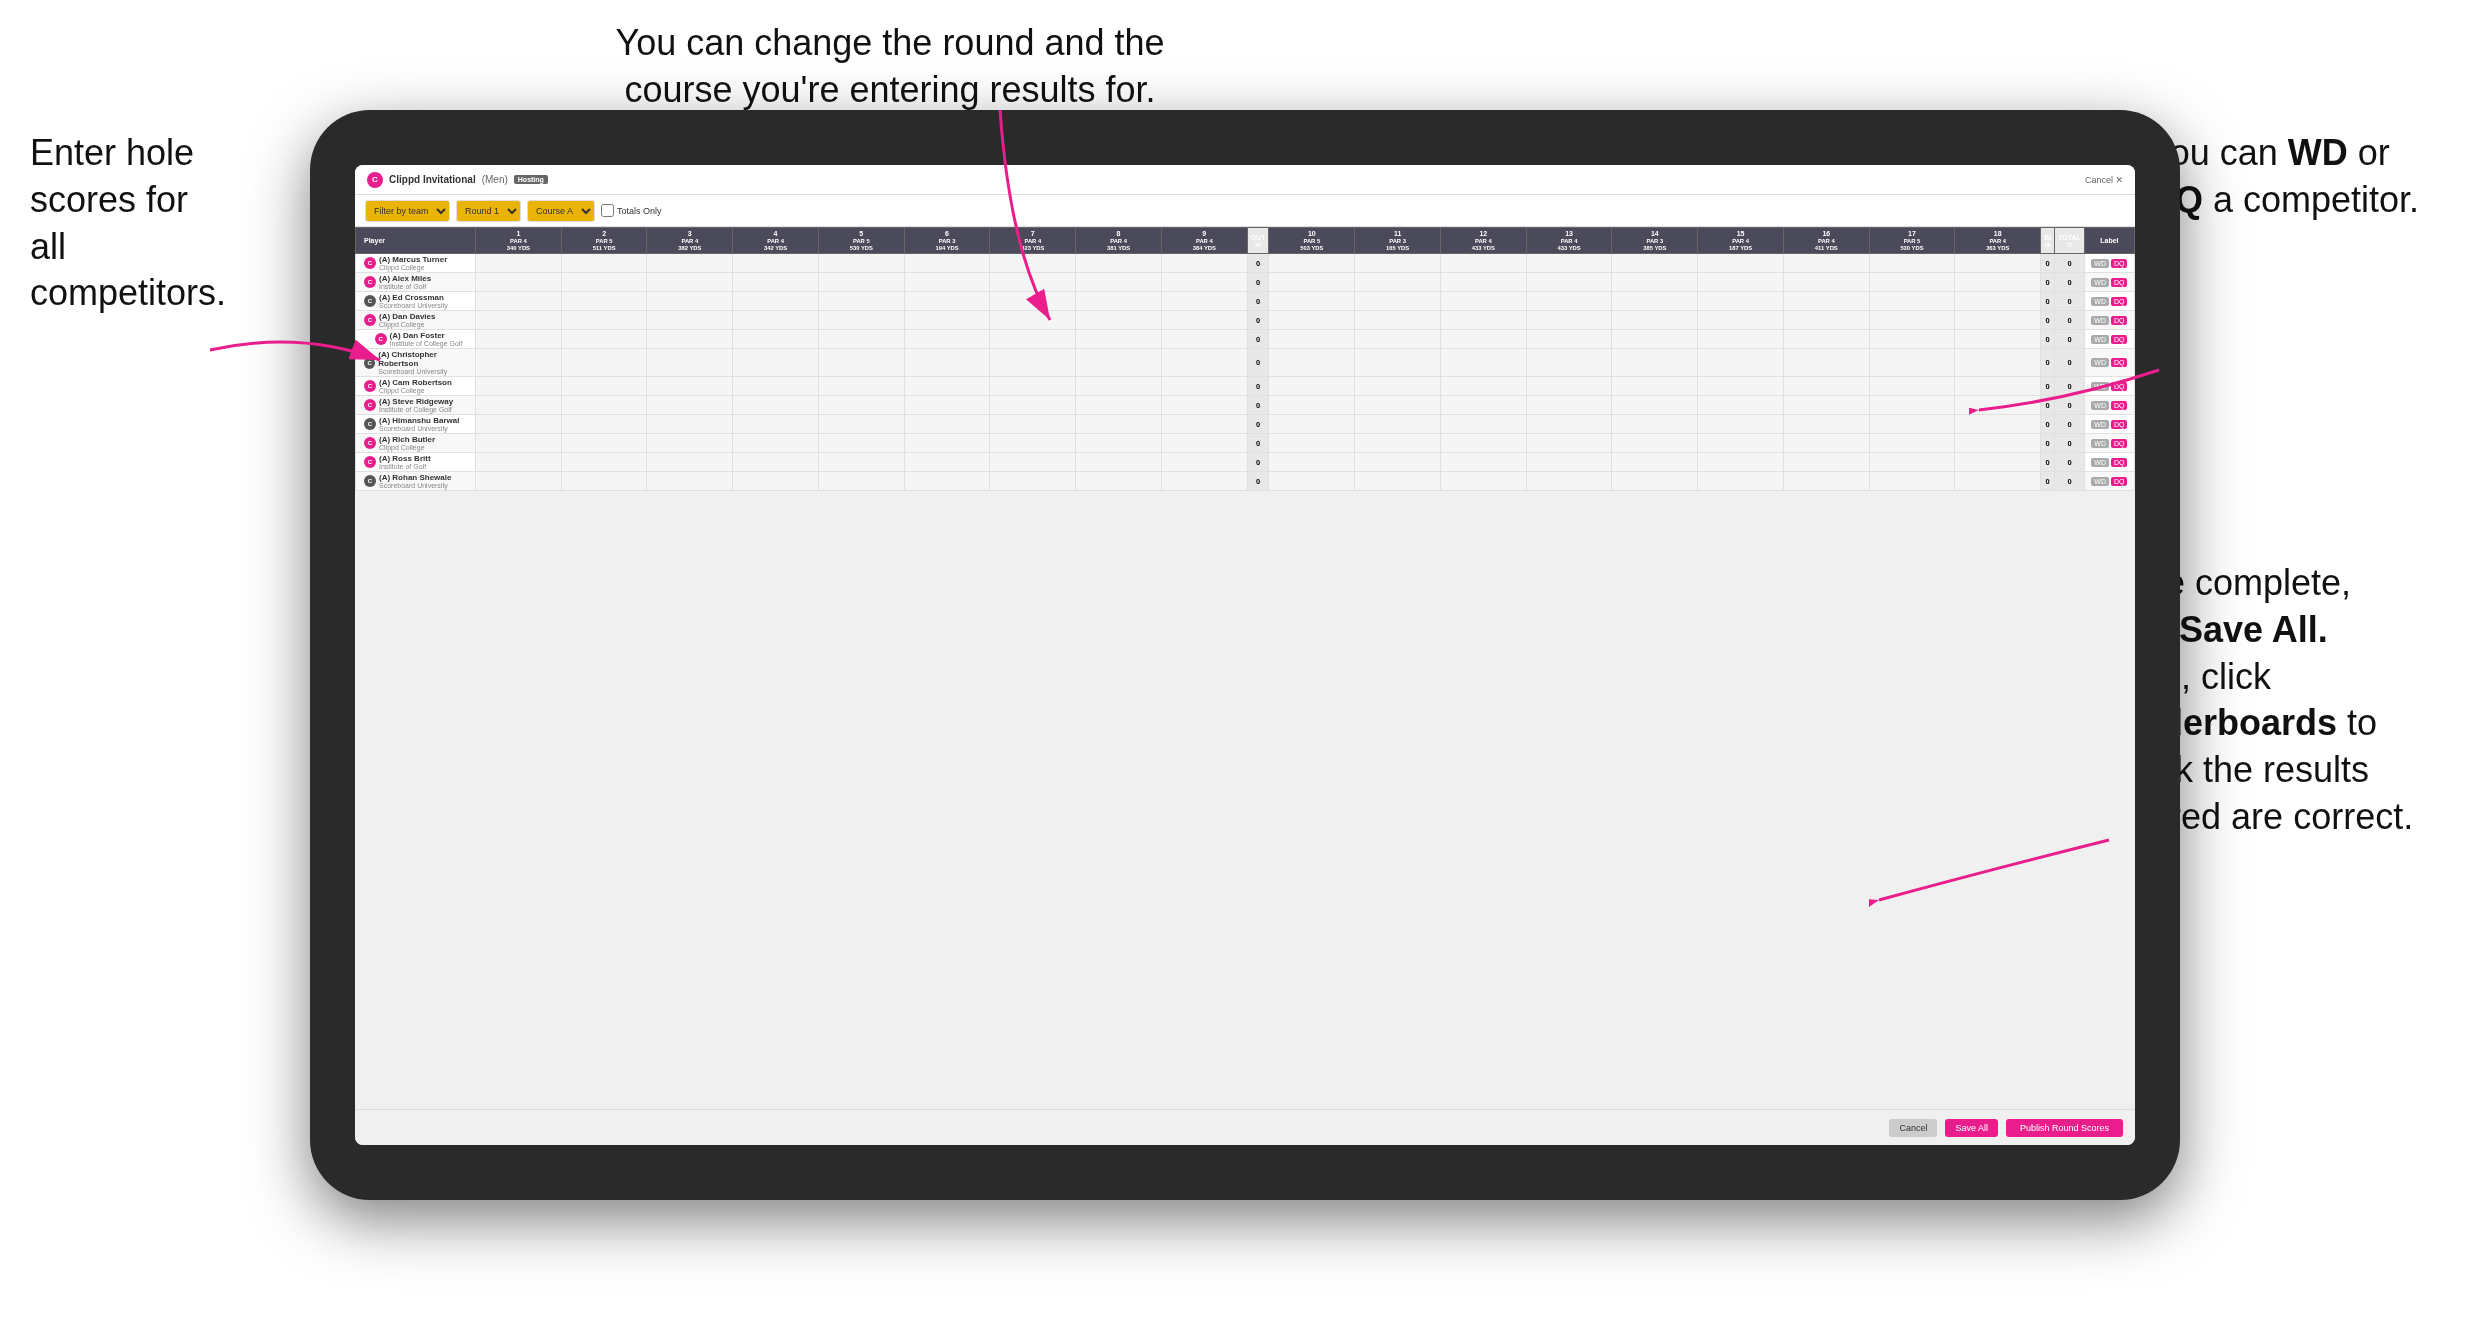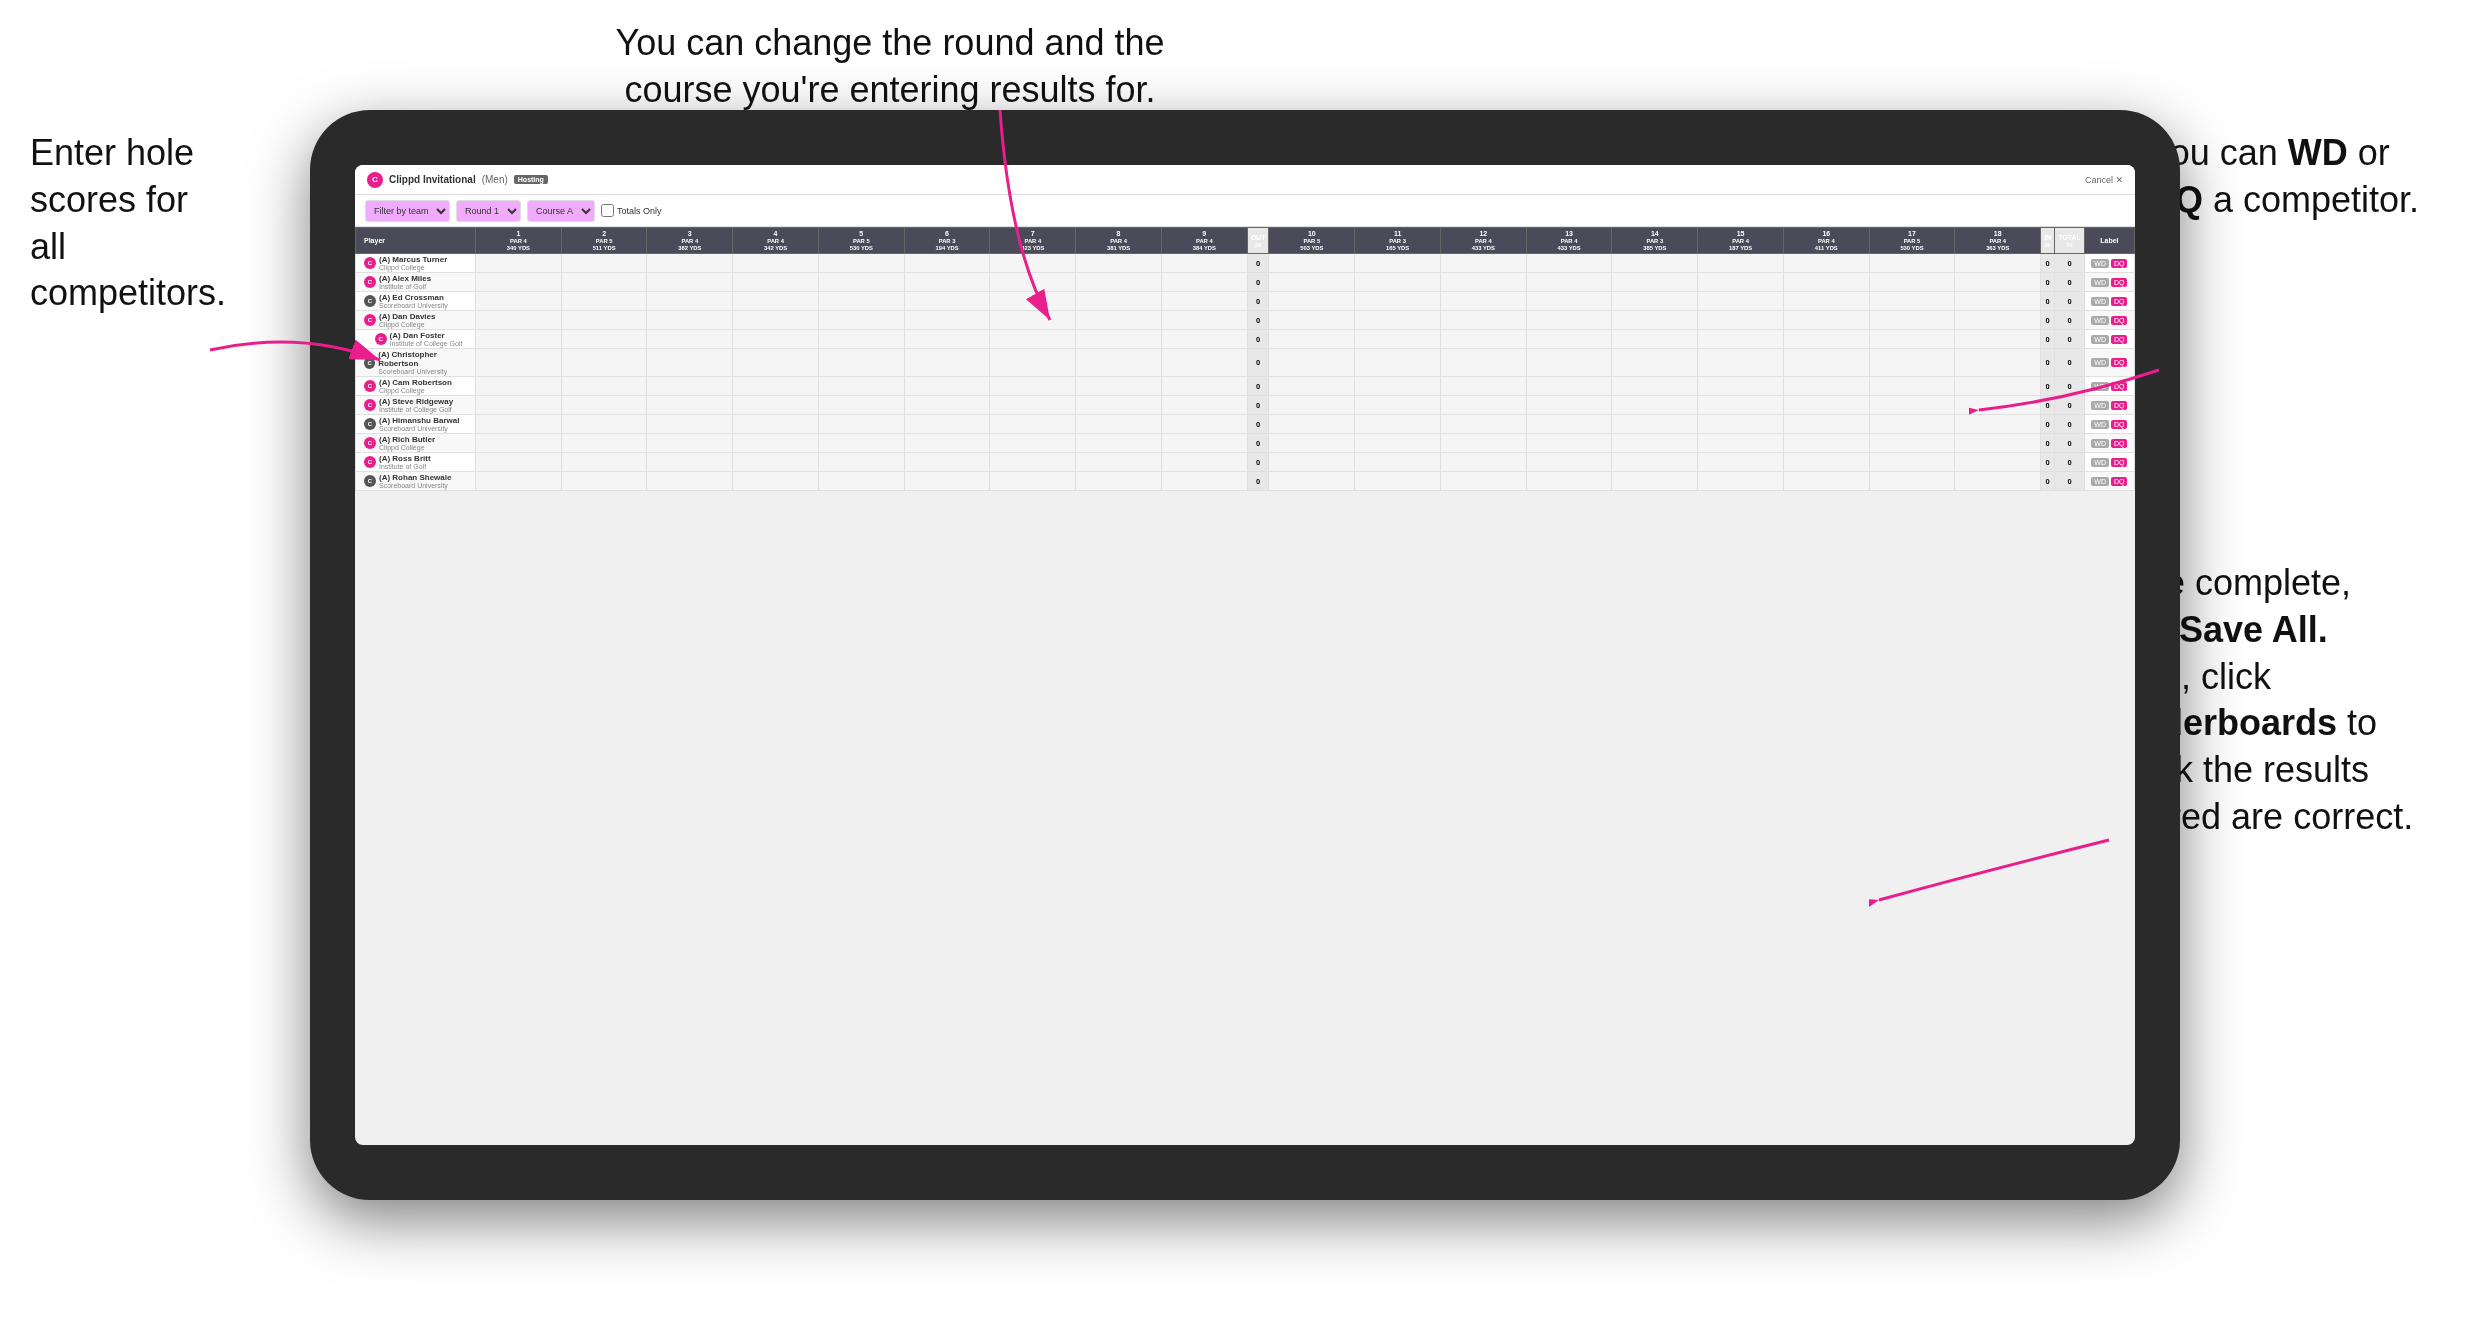--- a/index.html
+++ b/index.html
@@ -215,21 +215,21 @@
       font-size: 9px;
       color: #999;
     }
 
     .filter-select {
       height: 22px;
       border: 1px solid #ddd;
       border-radius: 3px;
       padding: 0 4px;
       font-size: 9px;
-      background: #f0abfc;
+      background: #eab308;
       color: #333;
     }
 
     .totals-only {
       font-size: 9px;
       color: #333;
       display: flex;
       align-items: center;
       gap: 3px;
     }
@@ -882,20 +882,25 @@
               <td class="score-cell"><input type="text" class="score-input" style=""></td>
               <td class="score-cell"><input type="text" class="score-input" style=""></td>
               <td class="in-cell">0</td>
               <td class="total-cell">0</td>
               <td class="label-cell"><button class="wd-btn">WD</button><button class="dq-btn">DQ</button></td>
             </tr>
           </tbody>
       </table>
     </div>
 
+    <div class="action-bar">
+      <button class="btn-cancel">Cancel</button>
+      <button class="btn-save">Save All</button>
+      <button class="btn-publish">Publish Round Scores</button>
+    </div>
 
   </div>
 </div>
 
 <svg class="arrow-overlay" style="top:100px; left:850px; width:300px; height:250px;">
   <defs>
     <marker id="arrowhead1" markerWidth="10" markerHeight="7" refX="10" refY="3.5" orient="auto">
       <polygon points="0 0, 10 3.5, 0 7" fill="#e91e8c"></polygon>
     </marker>
   </defs>

